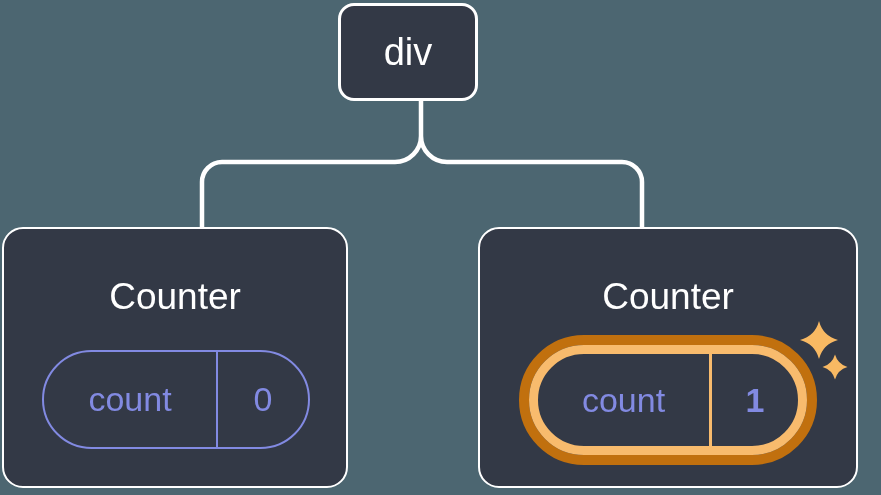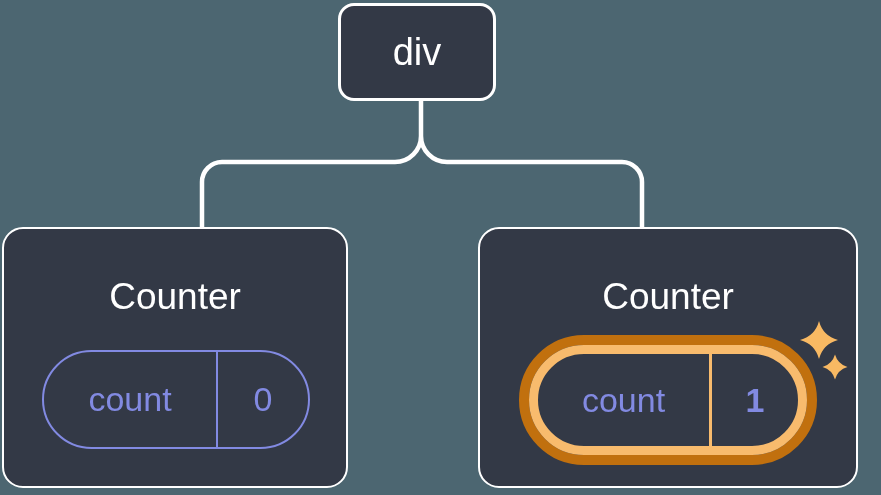--- a/index.html
+++ b/index.html
@@ -19,21 +19,21 @@
     position: absolute;
     left: 0;
     top: 0;
     width: 881px;
     height: 495px;
   }
   .node-root {
     position: absolute;
     left: 338px;
     top: 3px;
-    width: 158px;
+    width: 140px;
     height: 98px;
     box-sizing: border-box;
     background: #333946;
     border: 3px solid #ffffff;
     border-radius: 16px;
     display: flex;
     align-items: center;
     justify-content: center;
     color: #ffffff;
     font-size: 38px;

